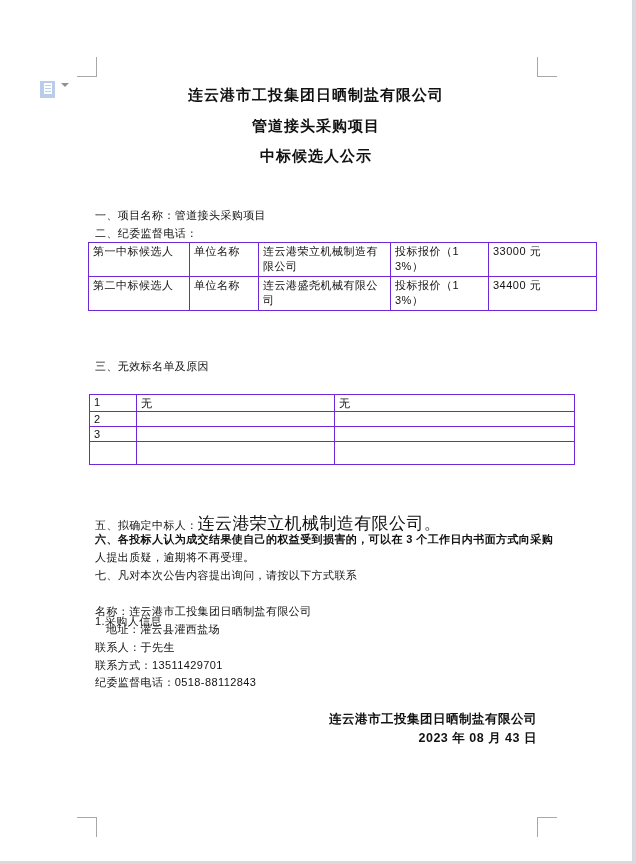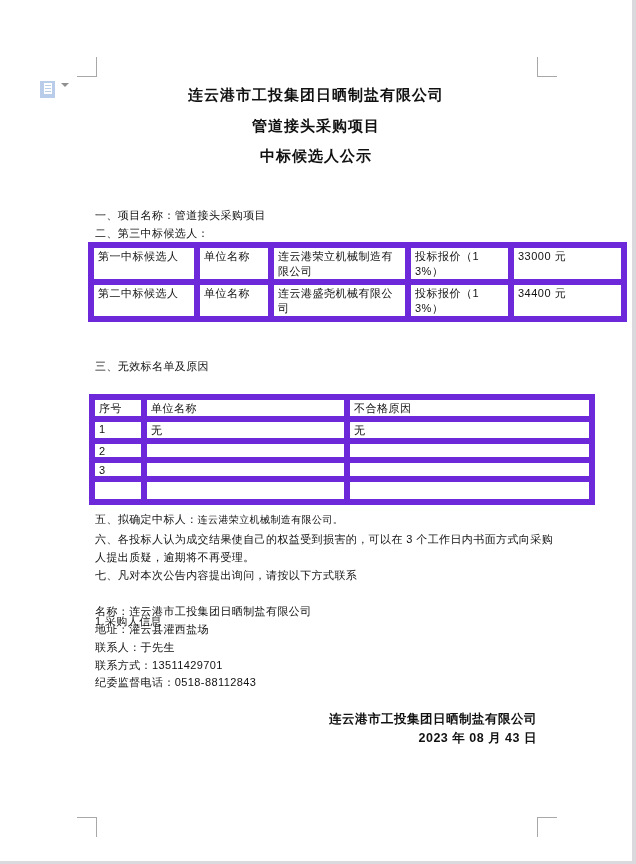--- a/index.html
+++ b/index.html
@@ -29,28 +29,28 @@
   .content { position:absolute; left:95px; top:0; width:442px; }
   .abs { position:absolute; white-space:nowrap; }
 
   .title { left:0; width:442px; text-align:center; font-weight:bold;
            font-size:15px; letter-spacing:1px; }
   #t1 { top:86px; } #t2 { top:117px; } #t3 { top:147px; }
 
   .bline { font-size:11px; letter-spacing:0.4px; }
   #s1 { top:208px; } #s2 { top:226px; }
   #s3 { top:359px; }
-  #s5 { top:512px; } #s6a { top:532px; } #s6b { top:550px; } #s7 { top:568px; }
-  #s5 .big { font-size:10px; }
+  #s5 { top:512px; } #s6a { top:532px;font-weight:bold; } #s6b { top:550px; } #s7 { top:568px; }
+  #s5 .big { font-size:17px; }
 
-  #c0 { top:586px;margin-top:28px; } #c1 { top:604px; } #c2 { top:622px; }
+  #c0 { top:586px;margin-top:28px; } #c1 { top:604px; } #c2 { top:622px;margin-left:11px; }
   #c3 { top:640px; } #c4 { top:658px; } #c5 { top:675px; }
 
   table { border-collapse:collapse; table-layout:fixed; position:absolute; }
-  td { border:6px solid #6d28d9; font-size:11px; letter-spacing:0.5px;
+  td { border:1px solid #6d28d9; font-size:11px; letter-spacing:0.5px;
        padding:1px 4px 0 4px; vertical-align:top; overflow:hidden; word-break:break-all; }
 
   #table1 { left:-7px; top:242px; width:463px; }
   #table1 tr { height:34px; }
   #table1 .w1{width:92px;} #table1 .w2{width:60px;} #table1 .w3{width:123px;}
   #table1 .w4{width:89px;} #table1 .w5{width:99px;}
 
   #table2 { left:-6px; top:394px; width:458px; }
   #table2 .v1{width:38px;} #table2 .v2{width:189px;} #table2 .v3{width:231px;}
   #table2 tr.h  { height:16px; }
@@ -82,21 +82,21 @@
   </span>
 </div>
 
 <div class="content">
 
   <div class="abs title" id="t1">连云港市工投集团日晒制盐有限公司</div>
   <div class="abs title" id="t2">管道接头采购项目</div>
   <div class="abs title" id="t3">中标候选人公示</div>
 
   <div class="abs bline" id="s1">一、项目名称：管道接头采购项目</div>
-  <div class="abs bline" id="s2">二、第三中标候选人：</div>
+  <div class="abs bline" id="s2">二、纪委监督电话：</div>
 
   <table id="table1">
     <tbody>
         <tr>
       <td class="w1">第一中标候选人</td>
       <td class="w2">单位名称</td>
       <td class="w3">连云港荣立机械制造有限公司</td>
       <td class="w4">投标报价（13%）</td>
       <td class="w5">33000 元</td>
     </tr>
@@ -107,25 +107,20 @@
       <td class="w4">投标报价（13%）</td>
       <td class="w5">34400 元</td>
     </tr>
   </tbody>
     </table>
 
   <div class="abs bline" id="s3">三、无效标名单及原因</div>
 
   <table id="table2">
     <tbody>
-        <tr class="h">
-      <td class="v1">序号</td>
-      <td class="v2">单位名称</td>
-      <td class="v3">不合格原因</td>
-    </tr>
     <tr class="h">
       <td class="v1">1</td>
       <td class="v2">无</td>
       <td class="v3">无</td>
     </tr>
     <tr class="r">
       <td class="v1">2</td>
       <td class="v2"></td>
       <td class="v3"></td>
     </tr>

